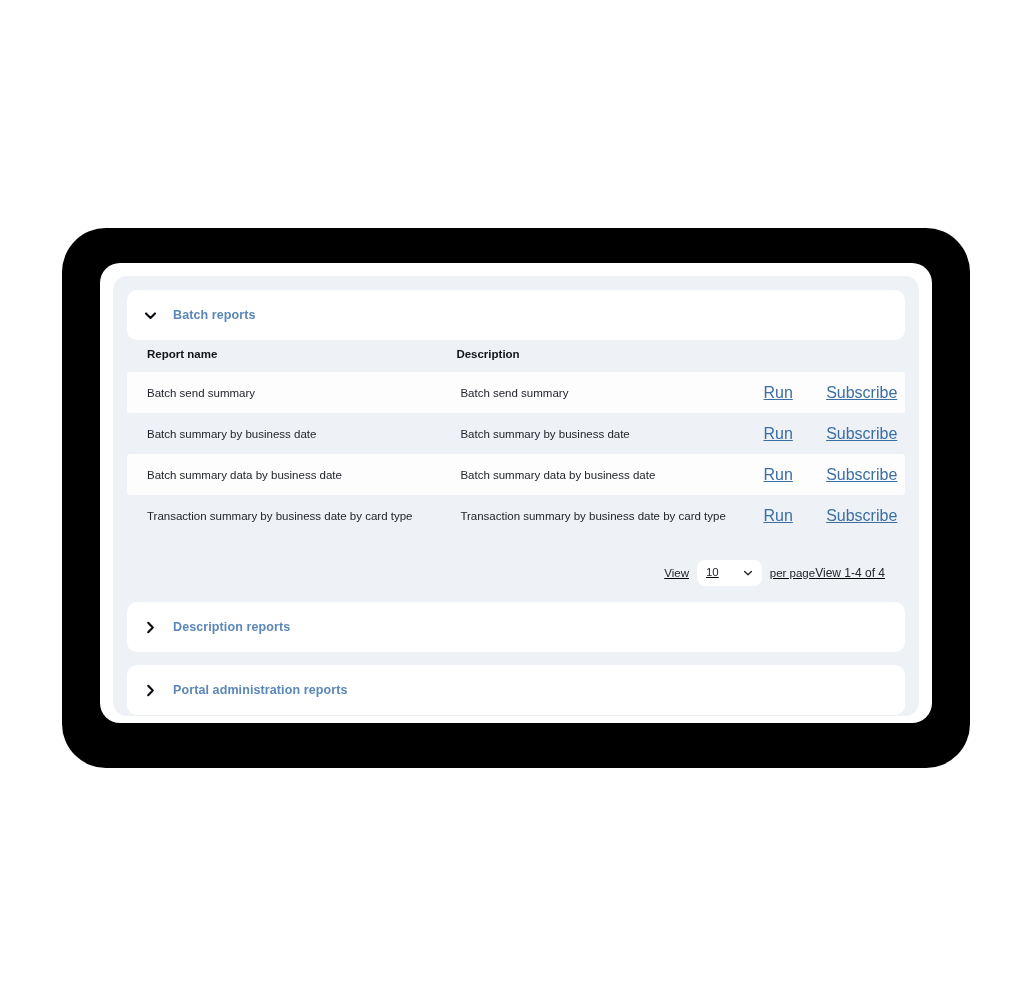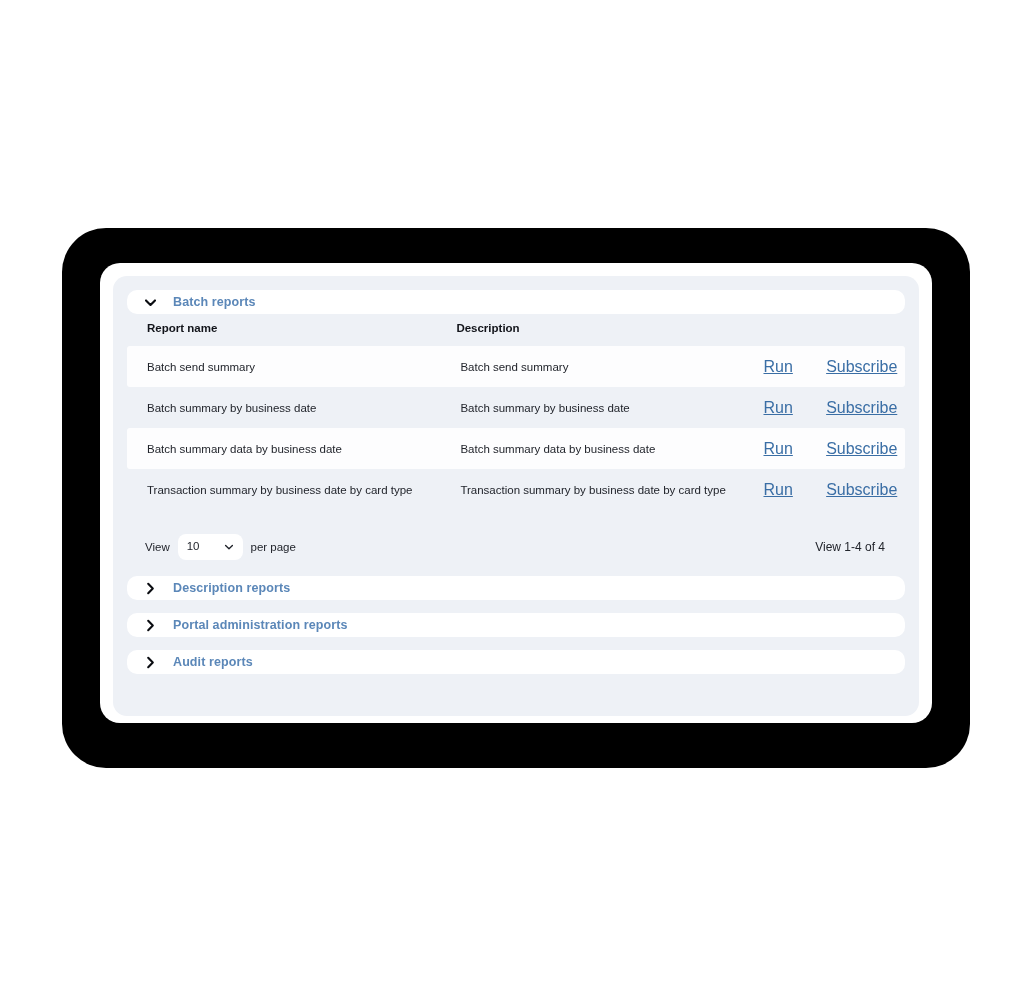--- a/index.html
+++ b/index.html
@@ -51,21 +51,21 @@
     overflow: hidden;
   }
 
   
   .accordion-section {
     margin-bottom: 0;
   }
   .accordion-header {
     background: #ffffff;
     border-radius: 10px;
-    height: 24px;
+    height: 50px;
     display: flex;
     align-items: center;
     padding: 0 0 0 14px;
     box-sizing: border-box;
     cursor: pointer;
     user-select: none;
   }
   .chev {
     width: 18px;
     height: 18px;
@@ -126,24 +126,25 @@
     text-decoration: underline;
     font-size: 16px;
     cursor: pointer;
     text-align: right;
   }
 
   
   .pager {
     display: flex;
     align-items: center;
-    justify-content: space-between;
+    justify-content: flex-end;
     margin-top: 22px;
     padding: 0 20px 0 18px;
     height: 30px;
+    text-decoration: underline;
   }
   .pager-left {
     display: flex;
     align-items: center;
     gap: 8px;
   }
   .pager-label {
     font-size: 11.5px;
     color: #22252c;
   }

